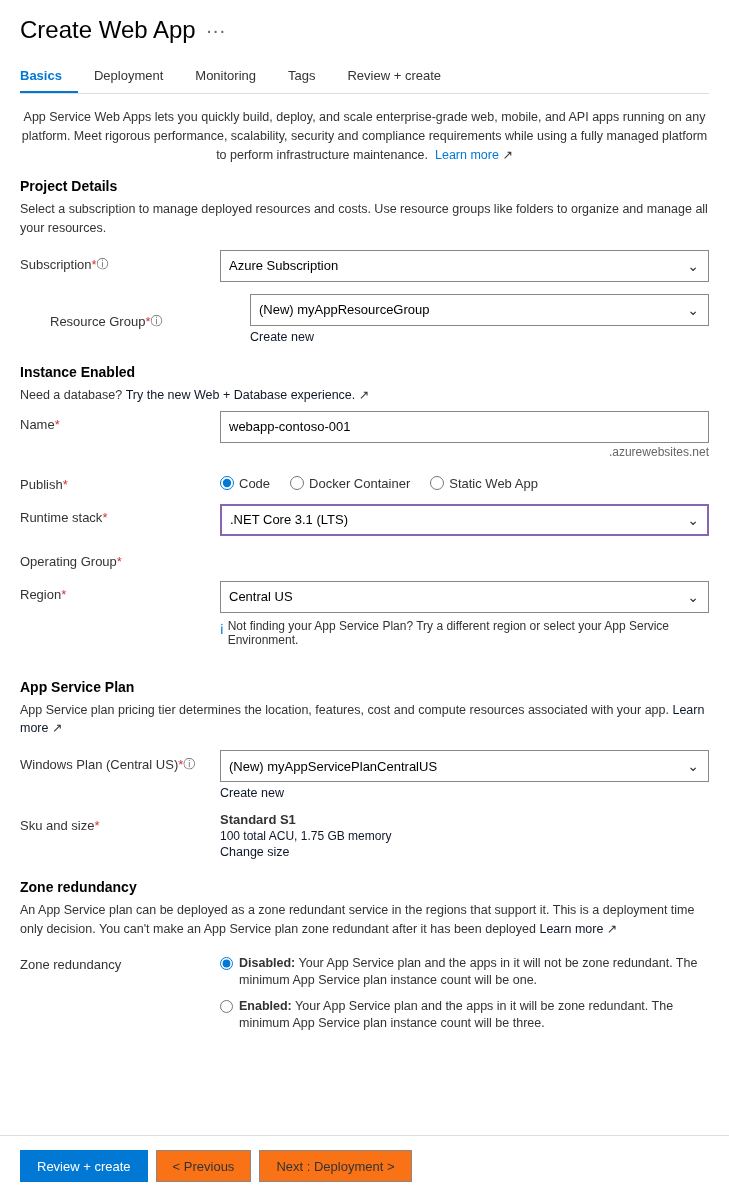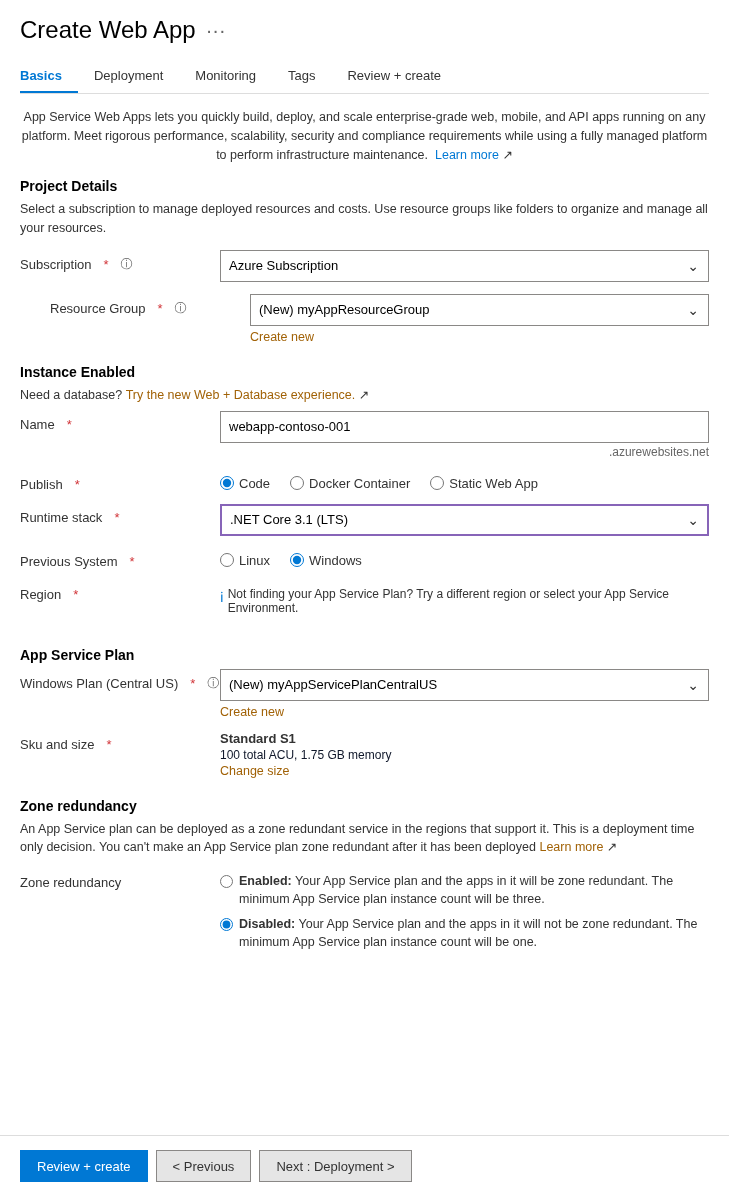--- a/index.html
+++ b/index.html
@@ -17,52 +17,52 @@
     .tab:not(.active):not(:first-child) { color: #333; }
     .tab-basics { color: #0078d4; font-weight: 600; border-bottom: 2px solid #0078d4; }
     
     .description { font-size: 12.5px; color: #333; margin-bottom: 14px; line-height: 1.5; text-align: center; }
     .description a { color: #0078d4; text-decoration: none; }
     
     .section-title { font-size: 14px; font-weight: 600; color: #000; margin-bottom: 6px; margin-top: 12px; }
     .section-desc { font-size: 12.5px; color: #333; margin-bottom: 12px; line-height: 1.5; }
     
     .form-row { display: flex; align-items: flex-start; margin-bottom: 12px; }
-    .form-label { width: 200px; min-width: 200px; font-size: 13px; padding-top: 6px; display: flex; align-items: center; gap: 12px; }
+    .form-label { width: 200px; min-width: 200px; font-size: 13px; padding-top: 6px; display: flex; align-items: center; gap: 0; }
     .form-label .required { color: #d13438; }
     .form-control-area { flex: 1; }
     .select-wrapper { position: relative; width: 100%; }
     .select-wrapper::after { content: '⌄'; position: absolute; right: 10px; top: 50%; transform: translateY(-50%); pointer-events: none; font-size: 14px; color: #333; }
     .select-wrapper select { width: 100%; border: 1px solid #8a8886; padding: 4px 32px 4px 8px; font-size: 13px; background: #fff; cursor: pointer; height: 32px; -webkit-appearance: none; appearance: none; }
     .input-box { width: 100%; border: 1px solid #8a8886; padding: 4px 8px; font-size: 13px; height: 32px; }
-    .link { color: #a16207; text-decoration: none; font-size: 12.5px; cursor: pointer; }
+    .link { color: #0f172a; text-decoration: none; font-size: 12.5px; cursor: pointer; }
     .info-icon { color: #666; font-size: 12px; cursor: pointer; }
     
     .radio-group { display: flex; align-items: center; gap: 20px; padding-top: 5px; }
     .radio-item { display: flex; align-items: center; gap: 5px; cursor: pointer; }
     .radio-item input[type=radio] { accent-color: #0078d4; width: 14px; height: 14px; }
     
-    .sub-row { margin-left: 30px; }
+    .sub-row { margin-left: 30px; align-items: center; }
     
     .info-msg { font-size: 12px; color: #333; margin-top: 4px; display: flex; gap: 4px; align-items: flex-start; }
     .info-msg .info-i { color: #0078d4; font-size: 14px; }
     
     .sku-label { font-size: 13px; font-weight: 600; margin-bottom: 2px; }
     .sku-detail { font-size: 12px; color: #0f172a; }
     
     .zone-radio-group { display: flex; flex-direction: column; gap: 8px; padding-top: 4px; }
     .zone-radio-item { display: flex; align-items: flex-start; gap: 6px; }
     .zone-radio-item input[type=radio] { margin-top: 2px; accent-color: #0078d4; }
     .zone-radio-text { font-size: 12.5px; line-height: 1.4; }
     .zone-radio-text strong { font-weight: 600; }
     
     .bottom-bar { border-top: 1px solid #ddd; padding: 14px 20px; display: flex; align-items: center; gap: 8px; background: #fff; }
     .btn { padding: 6px 16px; font-size: 13px; cursor: pointer; border: 1px solid transparent; height: 32px; display: flex; align-items: center; justify-content: center; }
     .btn-primary { background: #0078d4; color: #fff; border-color: #0078d4; }
-    .btn-secondary { background: #e5e5e5; color: #333; border-color: #8a8886; }
+    .btn-secondary { background: #f97316; color: #333; border-color: #8a8886; }
     .name-input-wrapper { position: relative; }
     .azurewebsites-suffix { text-align: right; font-size: 12px; color: #666; margin-top: 2px; }
     .runtime-select { border: 2px solid #8764b8; }
   </style>
 </head>
 <body>
 
 <div class="page-content">
 
   <div class="page-title-row">
@@ -167,51 +167,47 @@
       <div class="select-wrapper">
         <select class="runtime-select" style="border: 2px solid #8764b8;">
           <option>.NET Core 3.1 (LTS)</option>
         </select>
       </div>
     </div>
   </div>
 
   <div class="form-row">
     <div class="form-label">
-      <span>Previous System</span>
-      <span class="required">*</span>
-    </div>
-    <div class="form-control-area">
-      <div class="radio-group">
-        <label class="radio-item">
-          <input type="radio" name="os" style="">
-          <span>Linux</span>
-        </label>
-        <label class="radio-item">
-          <input type="radio" name="os" checked="" style="">
-          <span>Windows</span>
-        </label>
-      </div>
+      <span>Operating Group</span>
+      <span class="required">*</span>
     </div>
   </div>
 
   <div class="form-row">
     <div class="form-label">
       <span>Region</span>
       <span class="required">*</span>
     </div>
     <div class="form-control-area">
+      <div class="select-wrapper">
+        <select>
+          <option>Central US</option>
+        </select>
+      </div>
       <div class="info-msg" style="margin-top:6px;">
         <span class="info-i">ℹ</span>
         <span>Not finding your App Service Plan? Try a different region or select your App Service Environment.</span>
       </div>
     </div>
   </div>
 
   <div class="section-title" style="margin-top:32px;">App Service Plan</div>
+  <p class="section-desc">
+    <span>App Service plan pricing tier determines the location, features, cost and compute resources associated with your app.</span>&nbsp;<a class="link">Learn more</a> ↗
+  </p>
 
   <div class="form-row">
     <div class="form-label">
       <span>Windows Plan (Central US)</span>
       <span class="required">*</span>
       <span class="info-icon">ⓘ</span>
     </div>
     <div class="form-control-area">
       <div class="select-wrapper">
         <select>
@@ -236,34 +232,34 @@
 
   <div class="section-title" style="margin-top:20px;">Zone redundancy</div>
   <p class="section-desc">
     <span>An App Service plan can be deployed as a zone redundant service in the regions that support it. This is a deployment time only decision. You can't make an App Service plan zone redundant after it has been deployed</span>&nbsp;<a class="link">Learn more</a> ↗
   </p>
 
   <div class="form-row">
     <div class="form-label">Zone redundancy</div>
     <div class="form-control-area">
       <div class="zone-radio-group">
+        <label class="zone-radio-item">
+          <input type="radio" name="zone" checked="" style="">
+          <div class="zone-radio-text">
+            <strong>Disabled:</strong>
+            <span>Your App Service plan and the apps in it will not be zone redundant. The minimum App Service plan instance count will be one.</span>
+          </div>
+        </label>
         <label class="zone-radio-item">
           <input type="radio" name="zone" style="">
           <div class="zone-radio-text">
             <strong>Enabled:</strong>
             <span>Your App Service plan and the apps in it will be zone redundant. The minimum App Service plan instance count will be three.</span>
           </div>
         </label>
-        <label class="zone-radio-item">
-          <input type="radio" name="zone" checked="" style="">
-          <div class="zone-radio-text">
-            <strong>Disabled:</strong>
-            <span>Your App Service plan and the apps in it will not be zone redundant. The minimum App Service plan instance count will be one.</span>
-          </div>
-        </label>
       </div>
     </div>
   </div>
 </div>
 
 <div class="bottom-bar">
   <button class="btn btn-primary">Review + create</button>
   <button class="btn btn-secondary">&lt; Previous</button>
   <button class="btn btn-secondary">Next : Deployment &gt;</button>
 </div>

